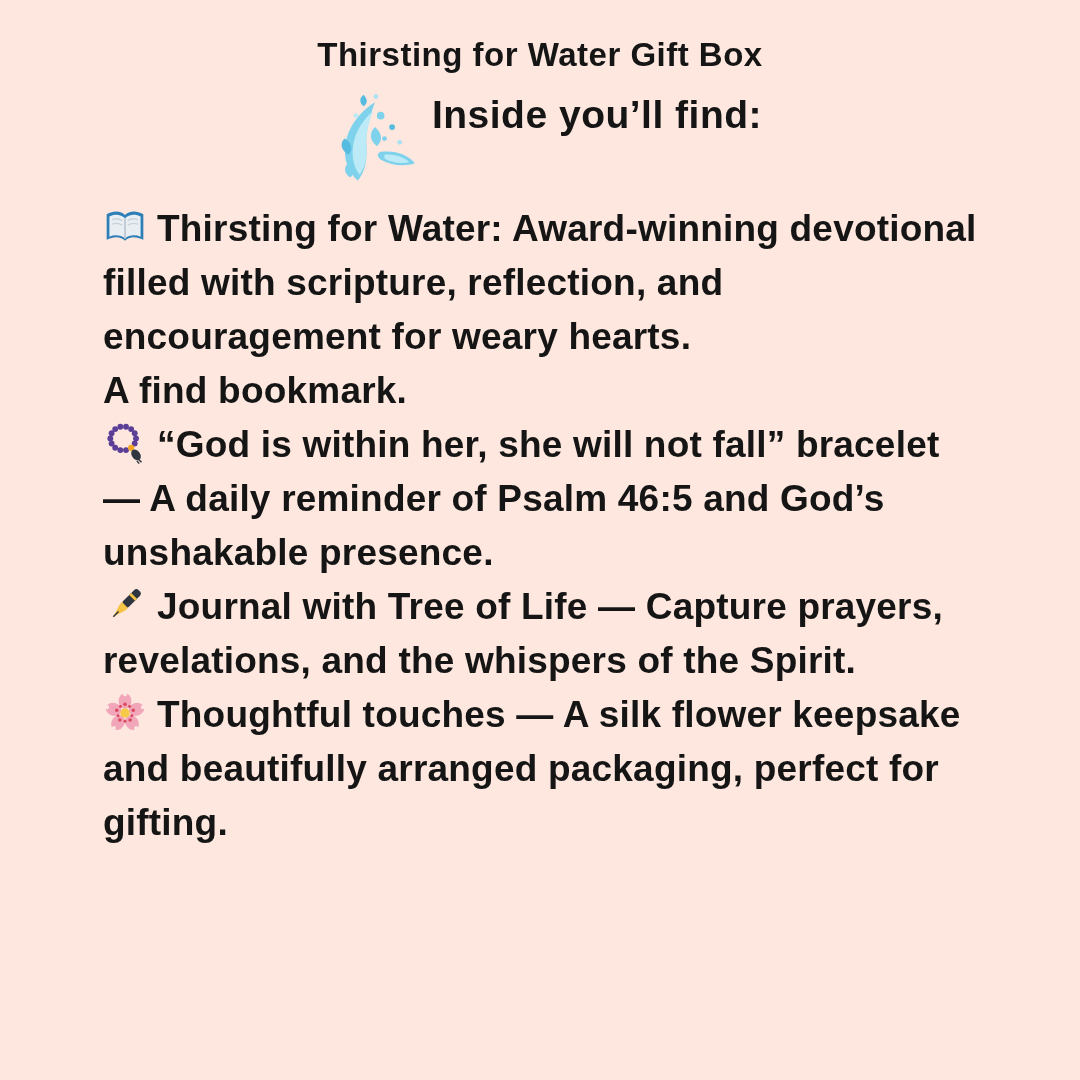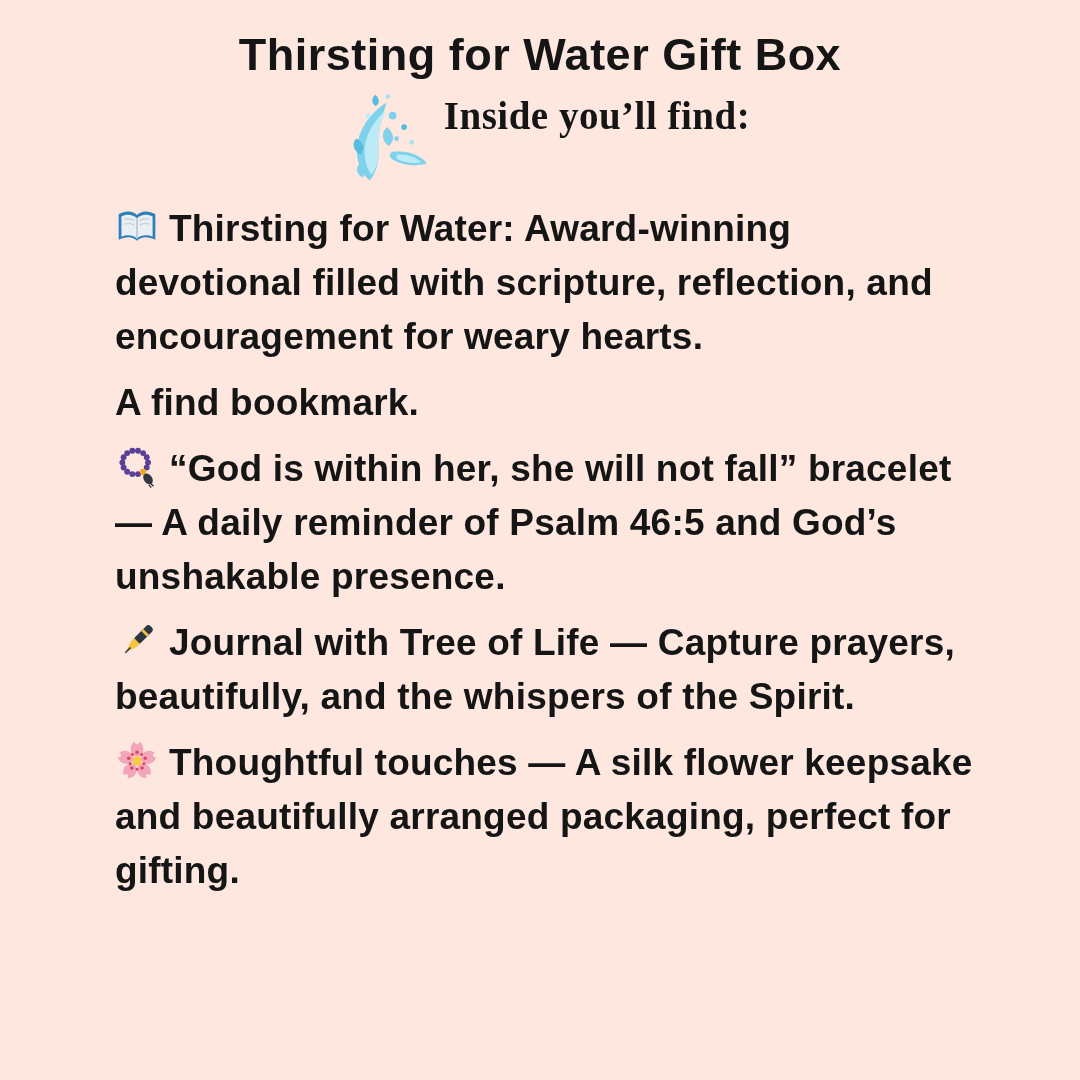--- a/index.html
+++ b/index.html
@@ -8,46 +8,46 @@
     height: 1080px;
     background: #FDE7DE;
     color: #151515;
     font-family: "Liberation Sans", sans-serif;
     font-weight: bold;
     overflow: hidden;
     position: relative;
   }
   .header { text-align: center; padding-top: 32px; }
   .title {
-    font-size: 45px;
+    font-size: 33px;
     line-height: 46px;
     letter-spacing: 0.5px;
   }
   .subtitle-row {
     display: flex;
     justify-content: center;
     align-items: center;
     height: 62px;
     margin-top: 6px;
     position: relative;
   }
   .splash-wrap {
     width: 112px;
     height: 100px;
     margin-right: 2px;
     transform: translateY(24px);
     flex: 0 0 auto;
   }
   .splash-wrap svg { width: 100%; height: 100%; overflow: visible; }
-  .subtitle { font-size: 39px; letter-spacing: 0.5px; font-family: Liberation Serif, serif; }
+  .subtitle { font-size: 39px; letter-spacing: 0.5px; }
   .content {
     margin: 56px 95px 0 103px;
   }
   p.item {
-    margin: 12px;
+    margin: 0;
     font-size: 37px;
     line-height: 54px;
     letter-spacing: 0.2px;
   }
   .emoji-icon {
     display: inline-block;
     width: 44px;
     height: 44px;
     vertical-align: -8px;
     margin-right: 10px;
@@ -118,21 +118,21 @@
     </svg></span><span>“God is within her, she will not fall” bracelet — A daily reminder of Psalm 46:5 and God’s unshakable presence.</span></p>
 
   <p class="item"><span class="emoji-icon"><svg viewBox="0 0 48 48">
       <g transform="rotate(45 24 24)">
         <rect x="19.5" y="2" width="9" height="24" rx="4" fill="#2F3640"></rect>
         <rect x="19.5" y="24" width="9" height="3.5" fill="#F5C242"></rect>
         <rect x="19.5" y="10" width="9" height="3" fill="#F5C242"></rect>
         <path d="M19.5 27.5 L28.5 27.5 L24 42 Z" fill="#F5C242"></path>
         <path d="M24 34 L24 42" stroke="#2F3640" stroke-width="1.6"></path>
       </g>
-    </svg></span><span>Journal with Tree of Life — Capture prayers, beautifully, and the whispers of the Spirit.</span></p>
+    </svg></span><span>Journal with Tree of Life — Capture prayers, revelations, and the whispers of the Spirit.</span></p>
 
   <p class="item"><span class="emoji-icon"><svg viewBox="0 0 48 48">
       <g fill="#F2A6BA">
         <g transform="rotate(0 24 24)">
               <ellipse cx="24" cy="11" rx="7" ry="8.5"></ellipse>
               <circle cx="24" cy="3.5" r="2.2" fill="#FDE7DE"></circle>
             </g>
         <g transform="rotate(72 24 24)">
               <ellipse cx="24" cy="11" rx="7" ry="8.5"></ellipse>
               <circle cx="24" cy="3.5" r="2.2" fill="#FDE7DE"></circle>

